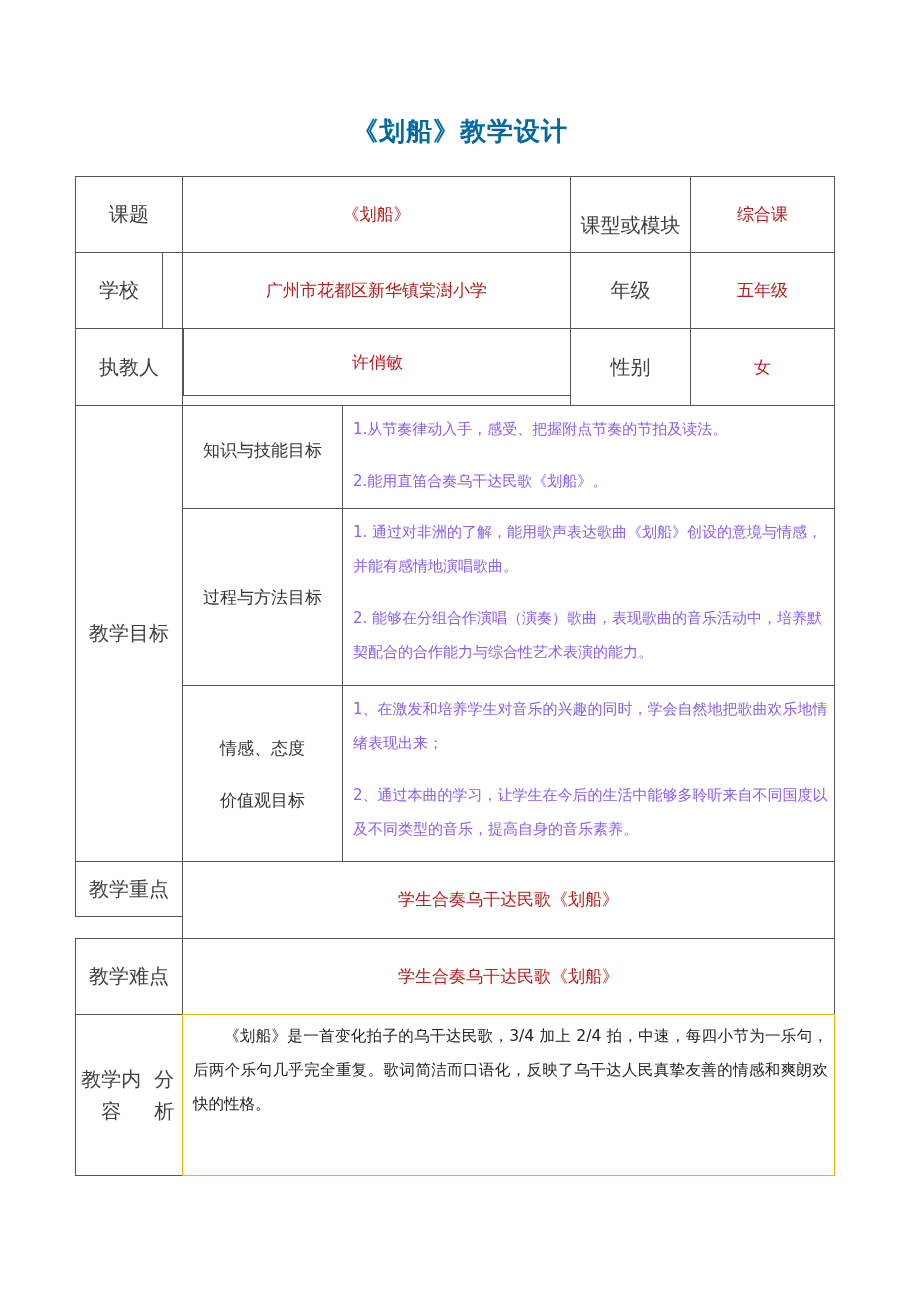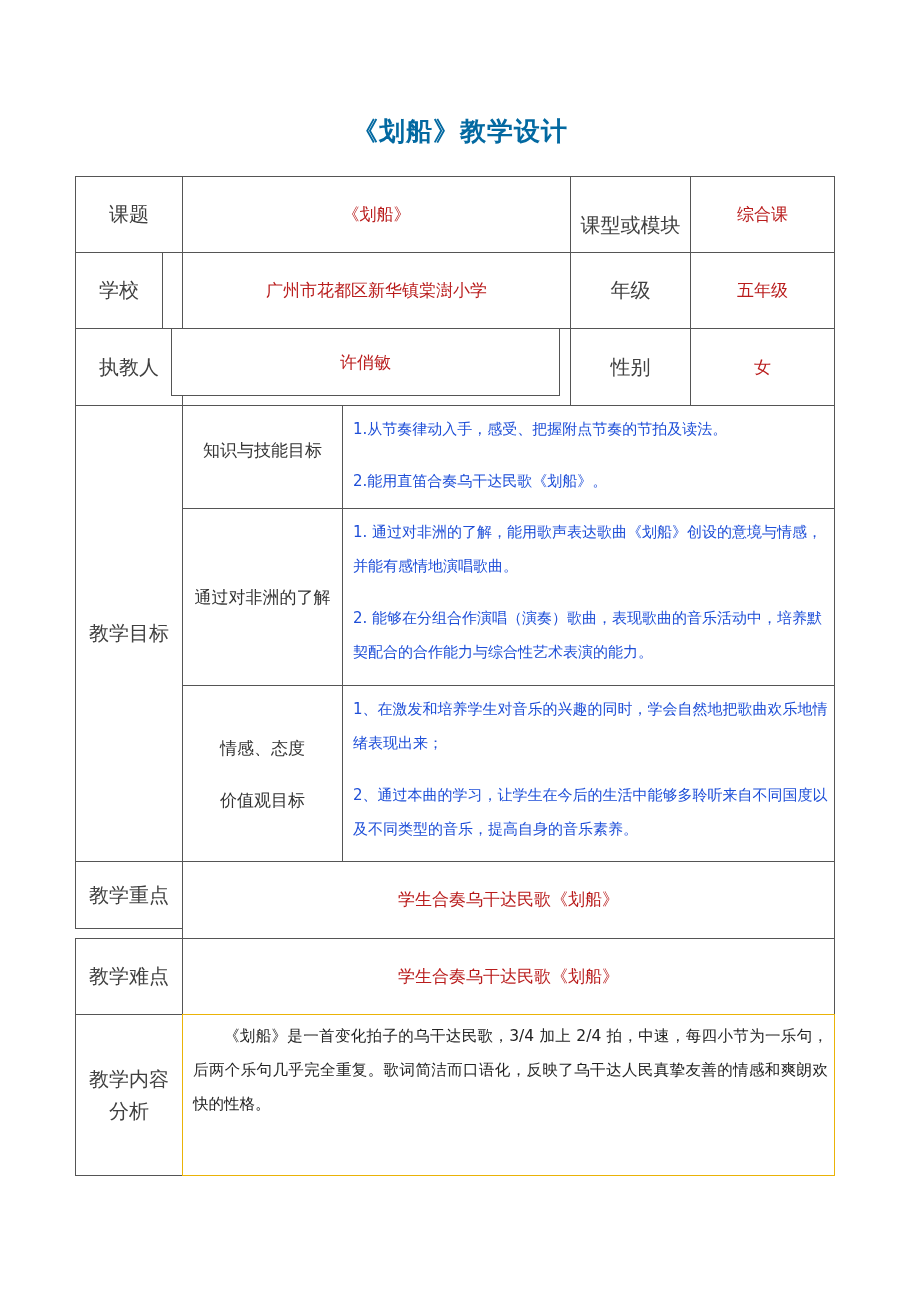--- a/index.html
+++ b/index.html
@@ -56,21 +56,21 @@
       font-size: 17px;
       color: #333;
       line-height: 52px;
     }
     .content {
       position: absolute;
       box-sizing: border-box;
       border: 1px solid #555;
       padding: 6px 6px 0 10px;
       font-size: 15px;
-      color: #1d4ed8;
+      color: #8b5cf6;
       line-height: 34px;
       text-align: left;
       background: #fff;
     }
     .content p {
       margin: 0 0 18px 0;
     }
     .content p:last-child { margin-bottom: 0; }
     .top-center {
       align-items: flex-start;
@@ -108,62 +108,62 @@
   <div class="cell val" style="left:107px;top:0;width:389px;height:77px;">《划船》</div>
   <div class="cell lbl" style="left:495px;top:0;width:121px;height:98px;">课型或模块</div>
   <div class="cell val" style="left:615px;top:0;width:145px;height:77px;">综合课</div>
 
   <div class="cell lbl" style="left:0;top:76px;width:88px;height:77px;">学校</div>
   <div class="cell val" style="left:107px;top:76px;width:389px;height:77px;">广州市花都区新华镇棠澍小学</div>
   <div class="cell lbl" style="left:495px;top:76px;width:121px;height:77px;">年级</div>
   <div class="cell val" style="left:615px;top:76px;width:145px;height:77px;">五年级</div>
 
   <div class="cell lbl" style="left:0;top:152px;width:108px;height:78px;">执教人</div>
-  <div class="cell val" style="left:96px;top:152px;width:389px;height:68px;">许俏敏</div>
+  <div class="cell val" style="left:108px;top:152px;width:389px;height:68px;">许俏敏</div>
   <div class="cell lbl" style="left:495px;top:152px;width:121px;height:78px;">性别</div>
   <div class="cell val" style="left:615px;top:152px;width:145px;height:78px;">女</div>
 
   <div class="cell lbl" style="left:0;top:229px;width:108px;height:457px;">教学目标</div>
 
   <div class="cell sub" style="left:107px;top:229px;width:161px;height:104px;flex-direction:column;padding-bottom:14px;">
     <span>知识与技能目标</span>
   </div>
   <div class="content" style="left:267px;top:229px;width:493px;height:104px;">
     <p>1.从节奏律动入手，感受、把握附点节奏的节拍及读法。</p>
     <p>2.能用直笛合奏乌干达民歌《划船》。</p>
   </div>
 
   <div class="cell sub" style="left:107px;top:332px;width:161px;height:178px;flex-direction:column;">
-    <span>通过对非洲的了解</span>
+    <span>过程与方法目标</span>
   </div>
   <div class="content" style="left:267px;top:332px;width:493px;height:178px;">
     <p>1. 通过对非洲的了解，能用歌声表达歌曲《划船》创设的意境与情感，并能有感情地演唱歌曲。</p>
     <p>2. 能够在分组合作演唱（演奏）歌曲，表现歌曲的音乐活动中，培养默契配合的合作能力与综合性艺术表演的能力。</p>
   </div>
 
   <div class="cell sub" style="left:107px;top:509px;width:161px;height:177px;flex-direction:column;">
     <span>情感、态度</span>
     <span>价值观目标</span>
   </div>
   <div class="content" style="left:267px;top:509px;width:493px;height:208px;">
     <p>1、在激发和培养学生对音乐的兴趣的同时，学会自然地把歌曲欢乐地情绪表现出来；</p>
     <p>2、通过本曲的学习，让学生在今后的生活中能够多聆听来自不同国度以及不同类型的音乐，提高自身的音乐素养。</p>
   </div>
 
-  <div class="cell lbl" style="left:0;top:685px;width:108px;height:68px;text-align:right;">教学重点</div>
+  <div class="cell lbl" style="left:0;top:685px;width:108px;height:56px;text-align:right;">教学重点</div>
   <div class="cell val top-center" style="left:107px;top:685px;width:653px;height:78px;">
     <span>学生合奏乌干达民歌《划船》</span>
   </div>
 
   <div class="cell lbl" style="left:0;top:762px;width:108px;height:77px;">教学难点</div>
   <div class="cell val top-center" style="left:107px;top:762px;width:653px;height:77px;">
     <span>学生合奏乌干达民歌《划船》</span>
   </div>
 
-  <div class="cell lbl" style="left:0;top:838px;width:108px;height:162px;flex-direction:column;line-height:32px;">
+  <div class="cell lbl" style="left:0;top:838px;width:108px;height:162px;flex-direction:row;line-height:32px;">
     <span>教学内容</span>
     <span>分析</span>
   </div>
   <div class="analysis" style="left:107px;top:838px;width:653px;height:162px;">
     <p>《划船》是一首变化拍子的乌干达民歌，3/4 加上 2/4 拍，中速，每四小节为一乐句，后两个乐句几乎完全重复。歌词简洁而口语化，反映了乌干达人民真挚友善的情感和爽朗欢快的性格。</p>
   </div>
 
 </div>
 
 </body></html>

